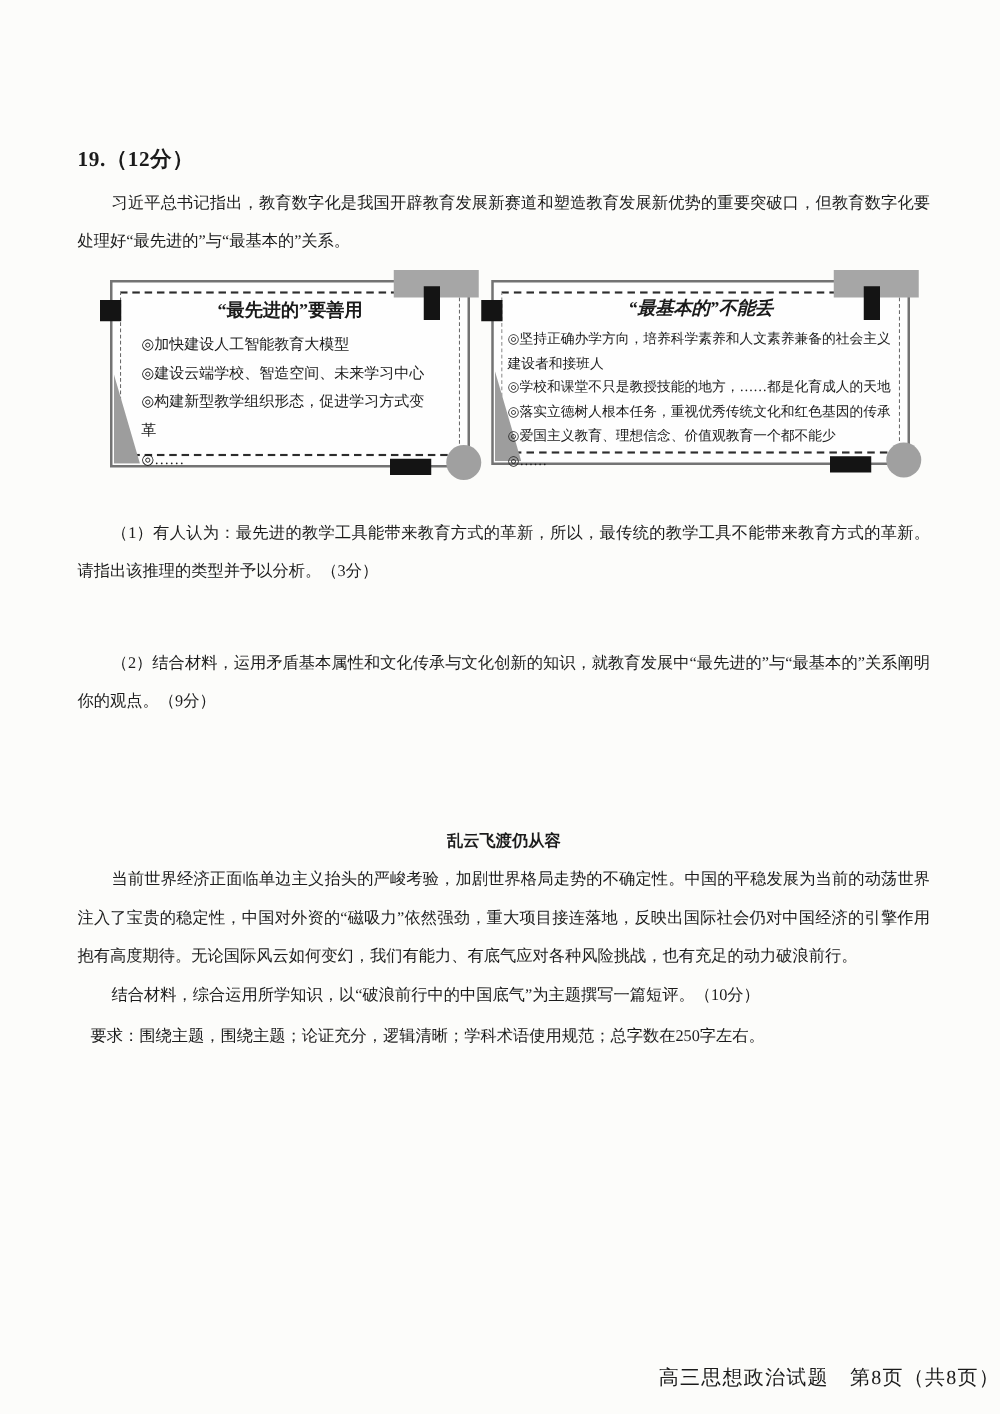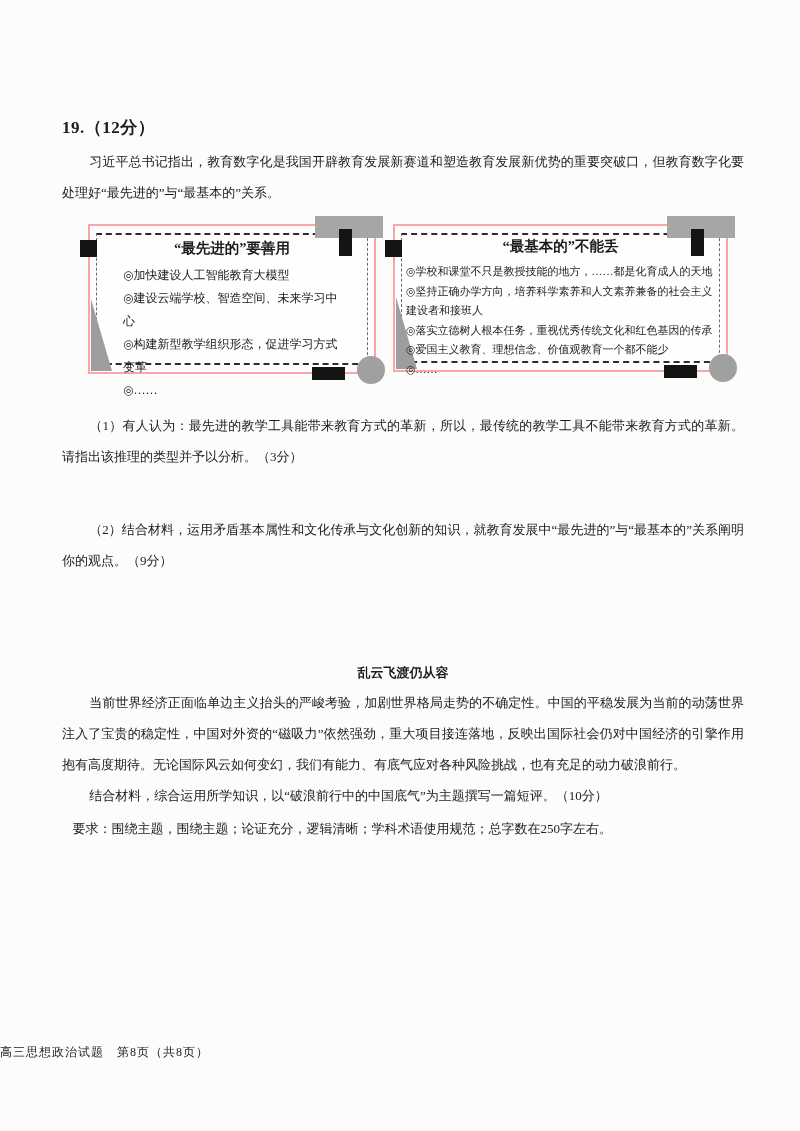--- a/index.html
+++ b/index.html
@@ -19,41 +19,41 @@
   .q-number { font-size:17px; font-weight:600; letter-spacing:.5px; }
   .para { font-size:13px; line-height:31px; margin:0; text-align:justify; }
   .indent { text-indent:2.1em; }
   .intro { margin-top:7px; }
 
   
   .boards { display:flex; gap:17px; margin:16px 0 0 26px; }
   .board {
     position:relative;
     background:#fefefe;
-    border:2px solid #fca5a5;
+    border:2px solid #737373;
     box-sizing:border-box;
   }
   .board-left  { width:288px; height:150px; }
   .board-right { width:335px; height:148px; }
   .board-frame {
     position:absolute; inset:7px 6px;
     border-top:2px dashed #2c2c2c;
     border-bottom:2px dashed #2c2c2c;
     border-left:1px dashed #6a6a6a;
     border-right:1px dashed #6a6a6a;
     pointer-events:none;
   }
   .board-title {
     position:relative; z-index:2;
     font-size:14.5px; font-weight:bold; text-align:center;
     margin-top:13px;
   }
   .board-list { position:relative; z-index:2; margin-top:6px; }
-  .board-item { font-size:12px; line-height:23px; padding:0 33px; }
-  .board-right .board-title { margin-top:11px; }
+  .board-item { font-size:12px; line-height:23px; padding:0 23px; }
+  .board-right .board-title { margin-top:11px;font-style:italic; }
   .board-right .board-item { font-size:11px; line-height:19.5px; padding:0 11px; }
 
   
   .deco { position:absolute; z-index:1; }
   .deco-grayrect { top:-10px; right:-9px; width:68px; height:22px; background:#a6a6a6; }
   .deco-blacktab { top:3px; right:22px; width:13px; height:27px; background:#141414; z-index:3; }
   .deco-sqleft   { top:14px; left:-10px; width:17px; height:17px; background:#141414; }
   .deco-triangle {
     bottom:1px; left:1px; width:21px; height:72px;
     background:#9d9d9d;
@@ -63,22 +63,22 @@
   .deco-botrect  { bottom:-8px; right:29px; width:33px; height:13px; background:#141414; z-index:3; }
 
   .sub1 { margin-top:36px; }
   .sub2 { margin-top:42px; }
 
   .q20 { margin-top:88px; }
   .essay-title { text-align:center; font-size:13px; font-weight:bold; margin:9px 0 5px; }
   .req { text-indent:0.8em; margin-top:2px; }
 
   .page-footer {
-    position:absolute; left:0; right:0; top:1044px;
-    text-align:left; font-size:12px; letter-spacing:1px;
+    position:absolute; left:0; right:0; top:1092px;
+    text-align:right; font-size:16px; letter-spacing:1px;
   }
 </style>
 </head>
 <body>
 
 <div class="page">
 
   <section>
     <div class="q-number">19.（12分）</div>
     <p class="para indent intro">习近平总书记指出，教育数字化是我国开辟教育发展新赛道和塑造教育发展新优势的重要突破口，但教育数字化要处理好“最先进的”与“最基本的”关系。</p>
@@ -105,22 +105,22 @@
       <div class="board board-right">
         <span class="deco deco-grayrect"></span>
         <span class="deco deco-blacktab"></span>
         <span class="deco deco-sqleft"></span>
         <span class="deco deco-triangle"></span>
         <span class="deco deco-circle"></span>
         <span class="deco deco-botrect"></span>
         <span class="board-frame"></span>
         <div class="board-title">“最基本的”不能丢</div>
         <div class="board-list">
+          <div class="board-item">◎坚持正确办学方向，培养科学素养和人文素养兼备的社会主义建设者和接班人</div>
           <div class="board-item">◎学校和课堂不只是教授技能的地方，……都是化育成人的天地</div>
-          <div class="board-item">◎坚持正确办学方向，培养科学素养和人文素养兼备的社会主义建设者和接班人</div>
           <div class="board-item">◎落实立德树人根本任务，重视优秀传统文化和红色基因的传承</div>
           <div class="board-item">◎爱国主义教育、理想信念、价值观教育一个都不能少</div>
           <div class="board-item">◎……</div>
         </div>
       </div>
 
     </div>
 
     <p class="para indent sub1">（1）有人认为：最先进的教学工具能带来教育方式的革新，所以，最传统的教学工具不能带来教育方式的革新。请指出该推理的类型并予以分析。（3分）</p>
     <p class="para indent sub2">（2）结合材料，运用矛盾基本属性和文化传承与文化创新的知识，就教育发展中“最先进的”与“最基本的”关系阐明你的观点。（9分）</p>

